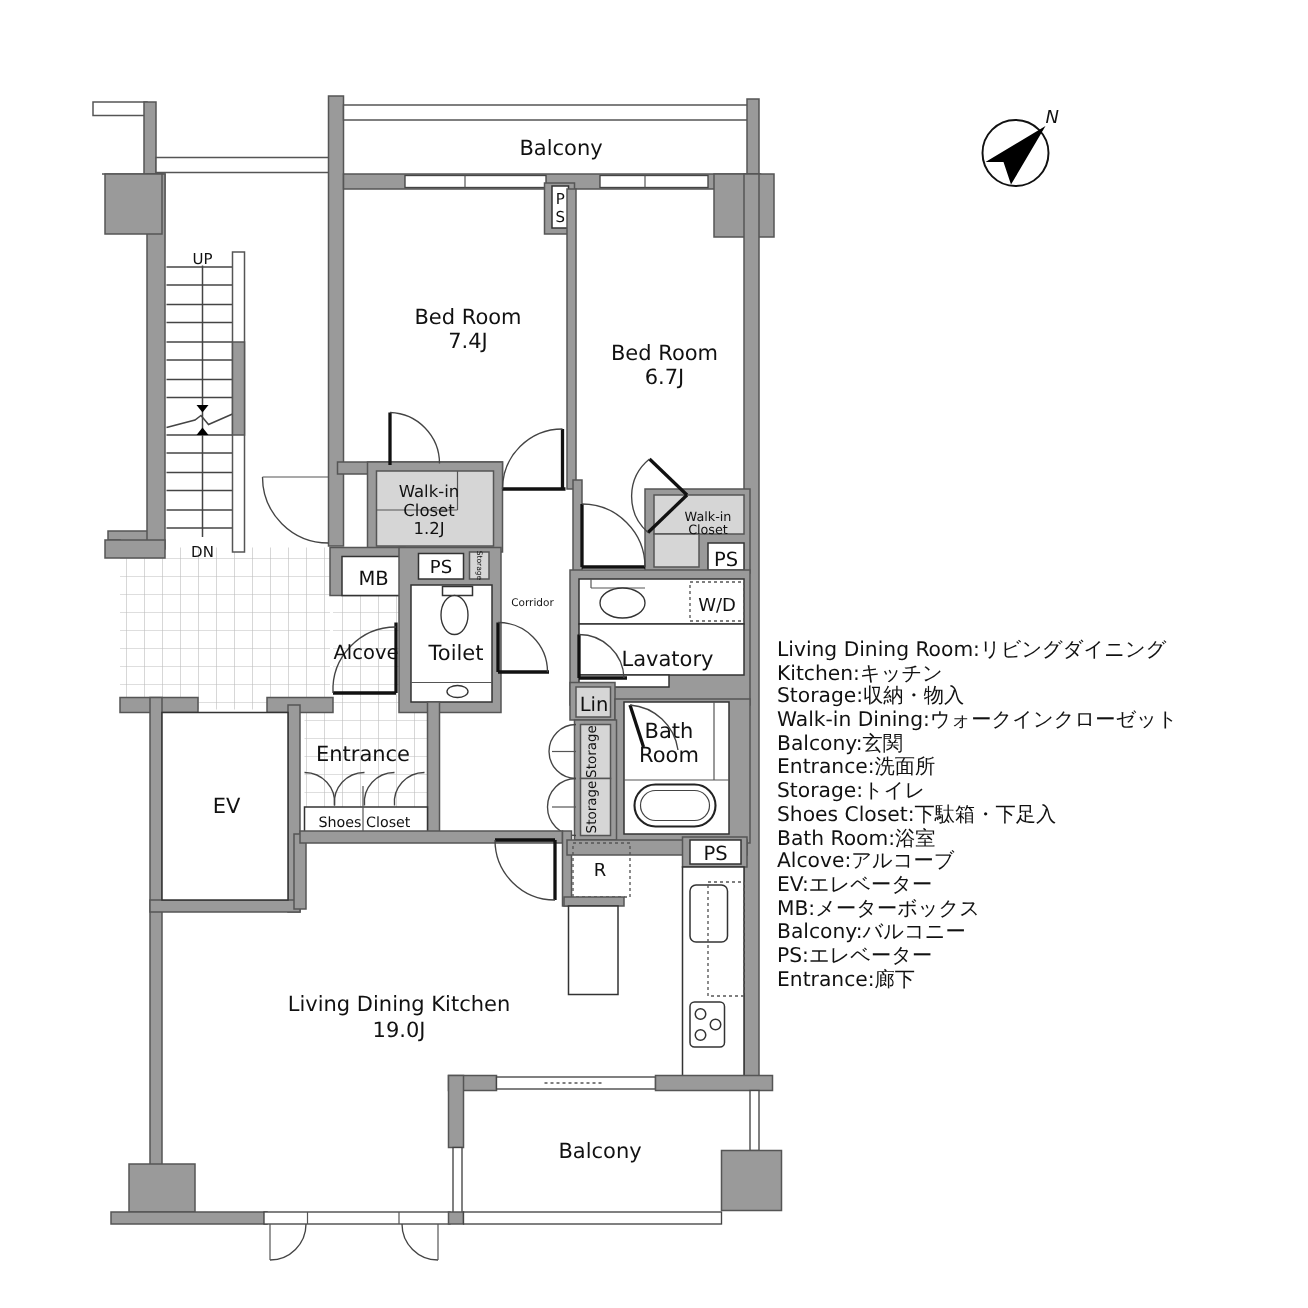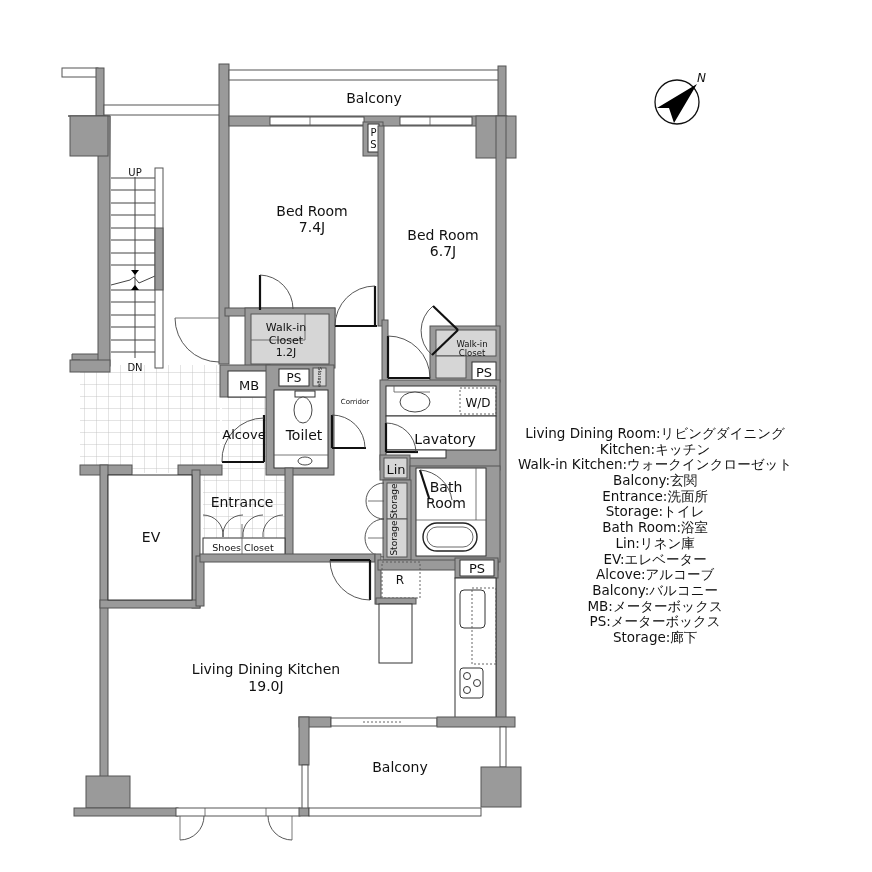--- a/index.html
+++ b/index.html
@@ -9,21 +9,21 @@
   .wall { fill:#9a9a9a; stroke:#555; stroke-width:1; }
   .thin { fill:none; stroke:#555; stroke-width:0.8; }
   .door { fill:none; stroke:#111; stroke-width:2.2; }
   .arc { fill:none; stroke:#444; stroke-width:0.9; }
   .win { fill:#fff; stroke:#444; stroke-width:0.9; }
   .grayroom { fill:#d6d6d6; stroke:#555; stroke-width:1; }
   .box { fill:#fff; stroke:#333; stroke-width:1; }
   .dot { fill:none; stroke:#555; stroke-width:0.9; stroke-dasharray:2 2; }
   .lbl { font-family:"DejaVu Sans","Liberation Sans",sans-serif; fill:#111; }
   #legend { position:absolute; left:518px; top:426px; font-size:13.5px; line-height:15.7px;
-            font-family:"DejaVu Sans","Liberation Sans",sans-serif; color:#111; white-space:nowrap;text-align:center; }
+            font-family:"DejaVu Sans","Liberation Sans",sans-serif; color:#111; white-space:nowrap; }
   #legend div { height:15.7px; }
 </style>
 </head>
 <body>
 
 <svg id="plan" viewBox="0 0 872 872" xmlns="http://www.w3.org/2000/svg">
   <defs>
     <pattern id="tile" width="12" height="12" patternUnits="userSpaceOnUse">
       <rect width="12" height="12" fill="#fff"></rect>
       <path d="M12 0 L0 0 0 12" fill="none" stroke="#bdbdbd" stroke-width="0.8"></path>
@@ -271,25 +271,26 @@
   <text class="lbl" x="374" y="103" font-size="14" text-anchor="middle">Balcony</text>
   <text class="lbl" x="312" y="216" font-size="14" text-anchor="middle">Bed Room</text>
   <text class="lbl" x="312" y="232" font-size="14" text-anchor="middle">7.4J</text>
   <text class="lbl" x="443" y="240" font-size="14" text-anchor="middle">Bed Room</text>
   <text class="lbl" x="443" y="256" font-size="14" text-anchor="middle">6.7J</text>
 </svg>
 
 <div id="legend">
   <div>Living Dining Room:リビングダイニング</div>
   <div>Kitchen:キッチン</div>
-  <div>Walk-in Kitchen:ウォークインクローゼット</div>
+  <div>Storage:収納・物入</div>
+  <div>Walk-in Dining:ウォークインクローゼット</div>
   <div>Balcony:玄関</div>
   <div>Entrance:洗面所</div>
   <div>Storage:トイレ</div>
+  <div>Shoes Closet:下駄箱・下足入</div>
   <div>Bath Room:浴室</div>
-  <div>Lin:リネン庫</div>
+  <div>Alcove:アルコーブ</div>
   <div>EV:エレベーター</div>
-  <div>Alcove:アルコーブ</div>
+  <div>MB:メーターボックス</div>
   <div>Balcony:バルコニー</div>
-  <div>MB:メーターボックス</div>
-  <div>PS:メーターボックス</div>
-  <div>Storage:廊下</div>
+  <div>PS:エレベーター</div>
+  <div>Entrance:廊下</div>
 </div>
 
 </body></html>

